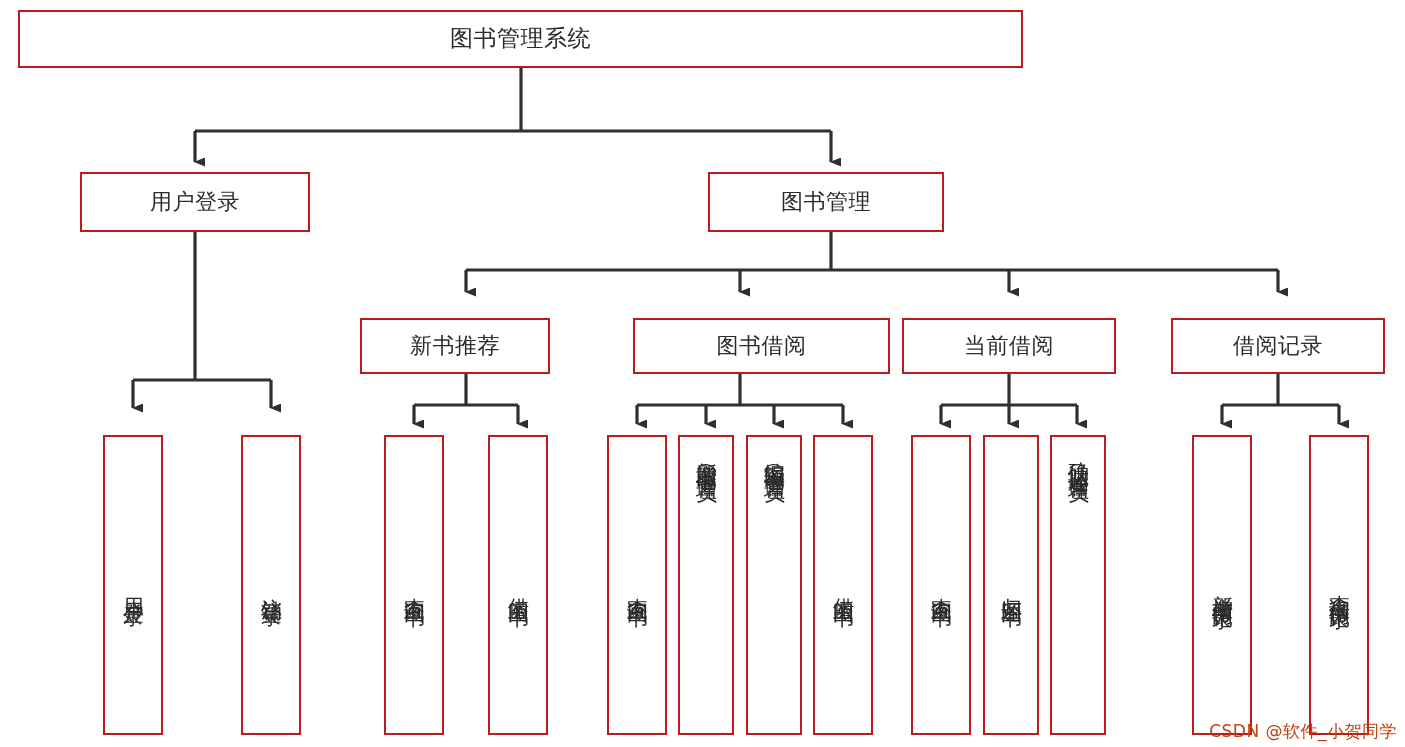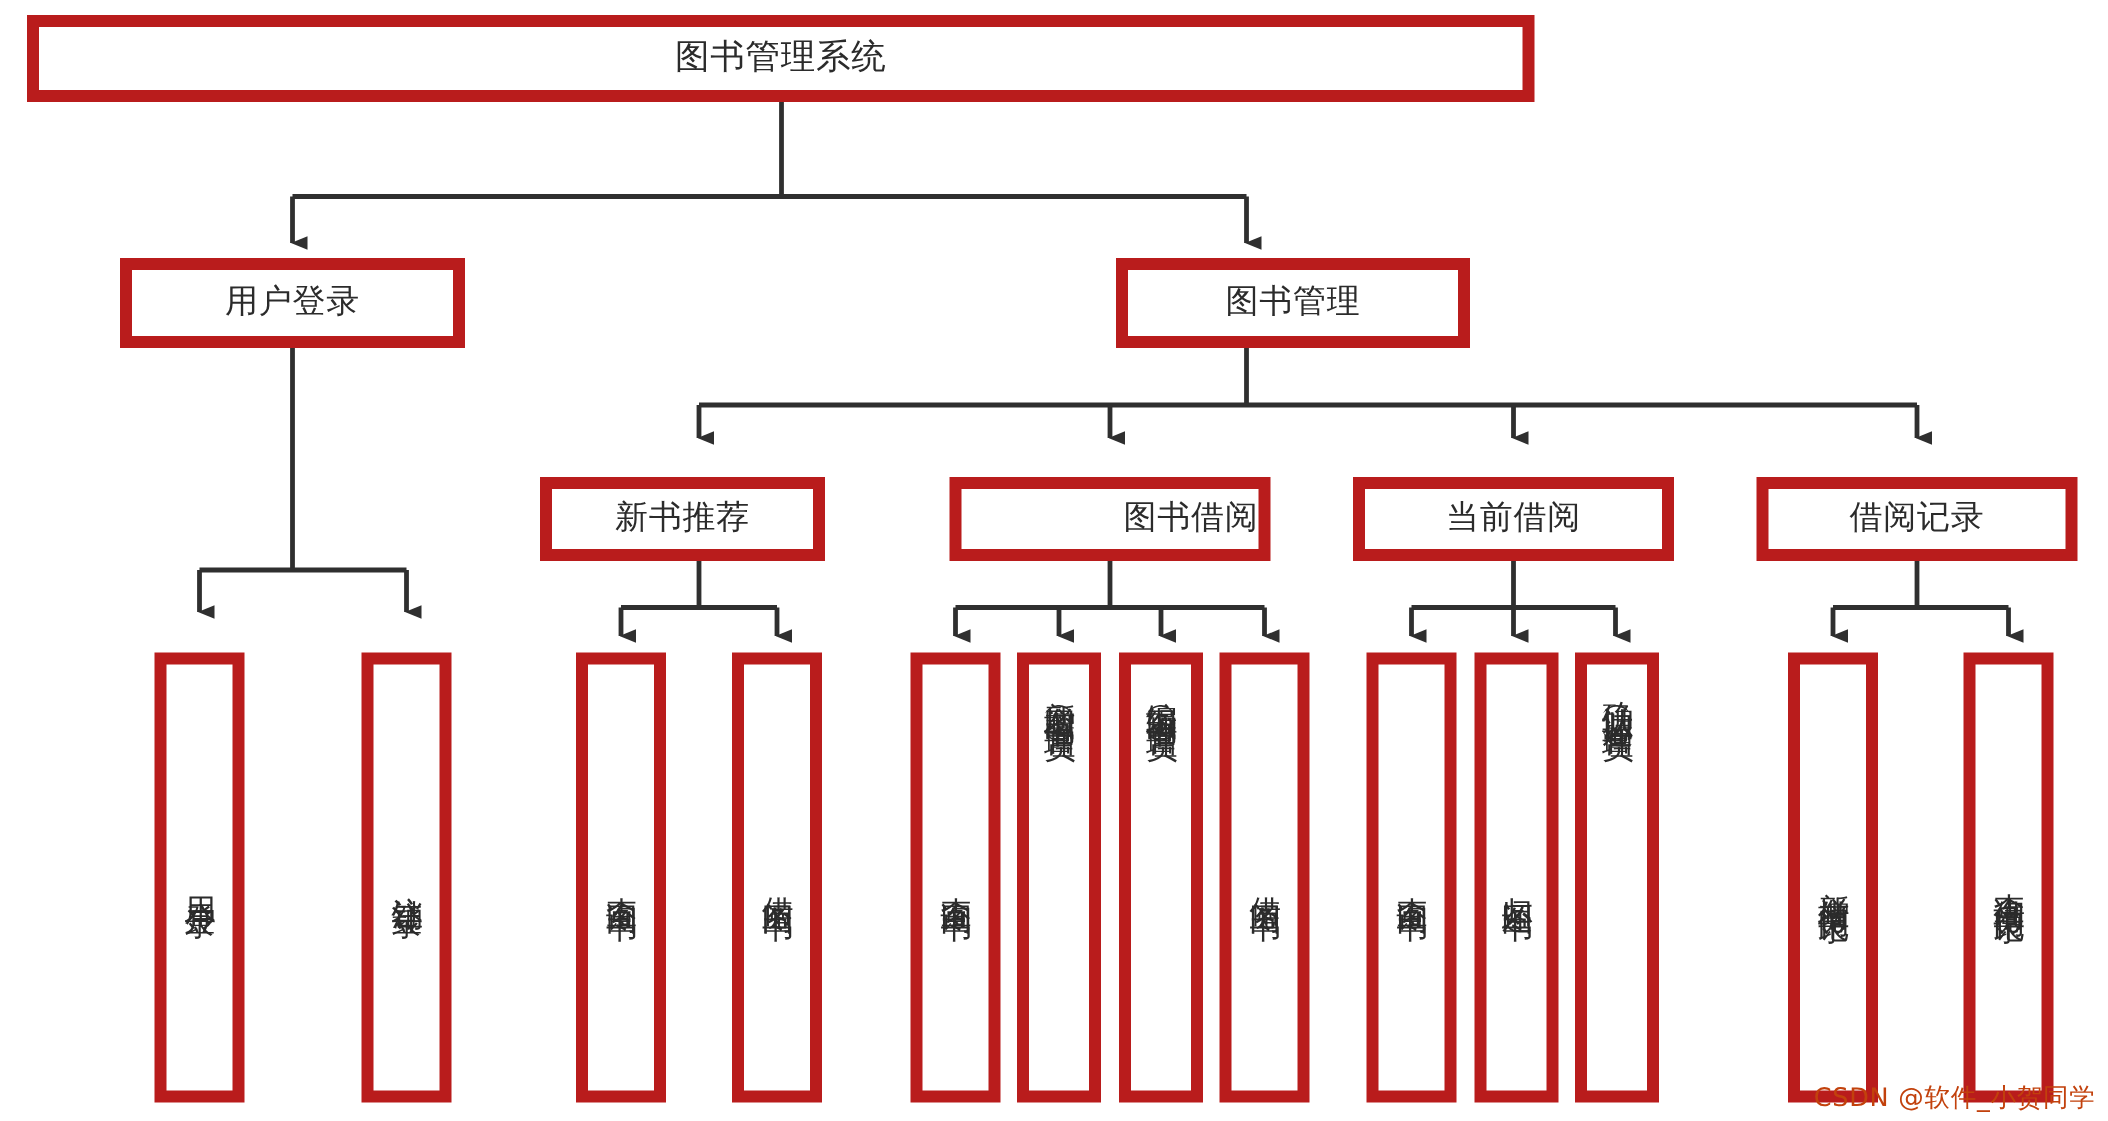--- a/index.html
+++ b/index.html
@@ -25,21 +25,21 @@
     top: 0;
     width: 1405px;
     height: 747px;
     pointer-events: none;
   }
   
   .node {
     position: absolute;
     box-sizing: border-box;
     background: #ffffff;
-    border: 8px solid #b91c1c;
+    border: 2px solid #b91c1c;
     display: flex;
     align-items: center;
     justify-content: center;
     color: #2b2b2b;
     z-index: 2;
   }
   .node-label {
     display: block;
     text-align: center;
     line-height: 1.28;
@@ -140,28 +140,28 @@
     </g>
   </svg>
 
   <div class="node horizontal root" style="left:18px; top:10px; width:1005px; height:58px;">
     <span class="node-label">图书管理系统</span>
   </div>
 
   <div class="node horizontal" style="left:80px; top:172px; width:230px; height:60px;">
     <span class="node-label">用户登录</span>
   </div>
-  <div class="node horizontal" style="left:744px; top:172px; width:236px; height:60px;">
+  <div class="node horizontal" style="left:708px; top:172px; width:236px; height:60px;">
     <span class="node-label">图书管理</span>
   </div>
 
   <div class="node horizontal" style="left:360px; top:318px; width:190px; height:56px;">
     <span class="node-label">新书推荐</span>
   </div>
-  <div class="node horizontal" style="left:633px; top:318px; width:214px; height:56px;justify-content:flex-end;">
+  <div class="node horizontal" style="left:633px; top:318px; width:257px; height:56px;">
     <span class="node-label">图书借阅</span>
   </div>
   <div class="node horizontal" style="left:1171px; top:318px; width:214px; height:56px;">
     <span class="node-label">借阅记录</span>
   </div>
   <div class="node horizontal" style="left:902px; top:318px; width:214px; height:56px;">
     <span class="node-label">当前借阅</span>
   </div>
 
   <div class="node vertical" style="left:103px; top:435px; width:60px; height:300px;">

